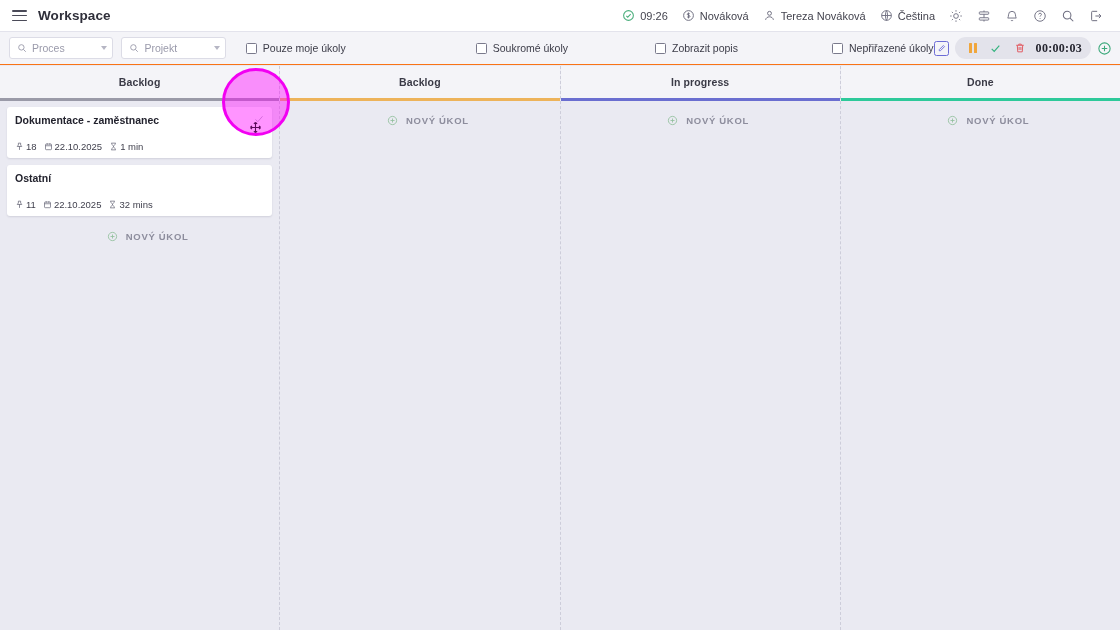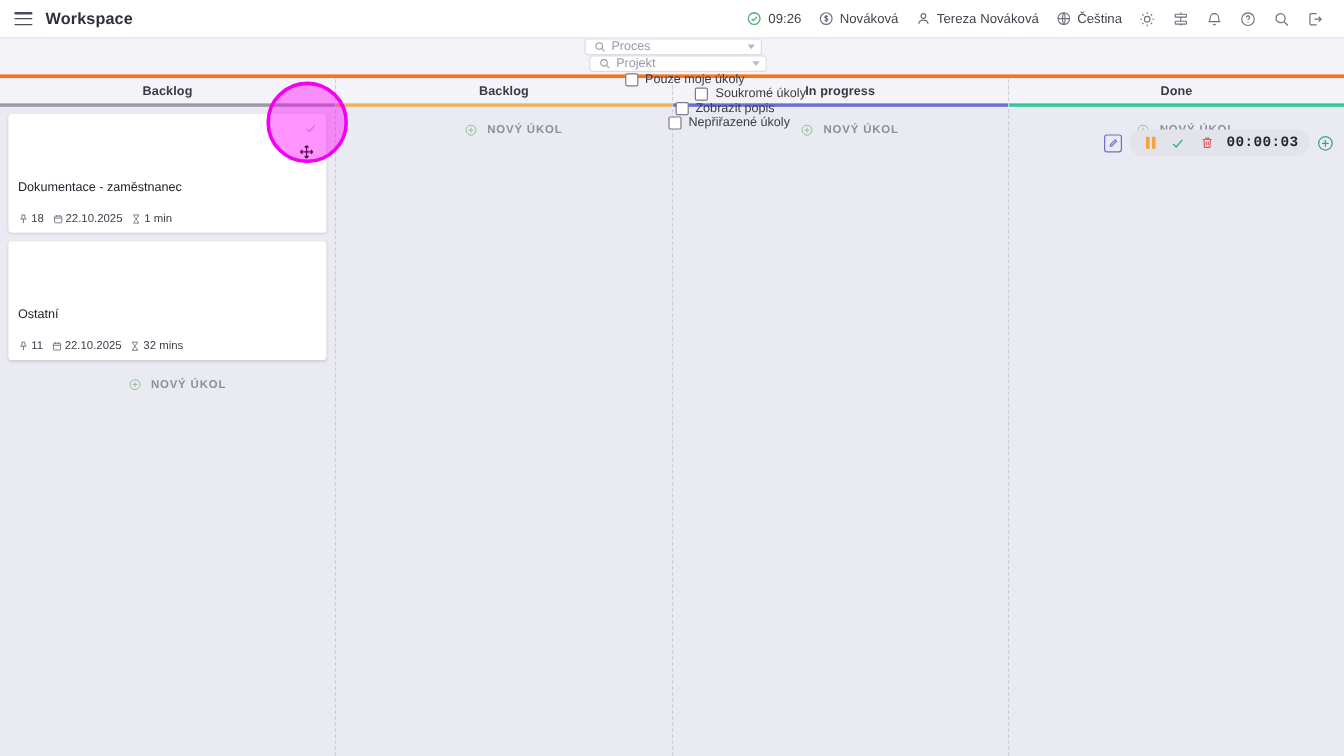--- a/index.html
+++ b/index.html
@@ -51,27 +51,26 @@
     font-size: 11px;
   }
   .tb-label { font-size: 11px; color: #44444f; white-space: nowrap; }
   .ico { display: inline-flex; align-items: center; justify-content: center; }
   .ico svg { display:block; }
 
   
   .filterbar {
     height: 33px;
     background: #f4f4f8;
-    border-bottom: 3px solid #f97316;
+    border-bottom: 1px solid #f97316;
     display: flex;
     align-items: center;
     padding: 0 8px 0 9px;
     position: relative;
     z-index: 4;
-    flex-direction: column;
   }
   .sel {
     height: 22px;
     background: #fff;
     border: 1px solid #dcdce6;
     border-radius: 3px;
     display: flex;
     align-items: center;
     padding: 0 5px 0 7px;
     position: relative;
@@ -123,41 +122,41 @@
   }
   .t-btn { padding: 0 6px; cursor: pointer; display: flex; align-items: center; }
   .pause-ico { display: flex; gap: 2px; }
   .pause-ico i { display:block; width: 3px; height: 10px; background: #f0a63c; border-radius: .5px; }
   .timer-val {
     font-size: 12px;
     color: #25252f;
     font-weight: bold;
     letter-spacing: .3px;
     margin-left: 4px;
-    font-family: Liberation Mono, monospace;
+    font-family: Liberation Serif, serif;
   }
   .plus-circ { cursor: pointer; display: flex; }
 
   
   .board {
     position: absolute;
     top: 66px; left: 0; right: 0; bottom: 0;
     display: flex;
   }
   .col {
     flex: 1 1 0;
     min-width: 0;
     display: flex;
     flex-direction: column;
     border-right: 1px dashed #cdcdda;
     position: relative;
   }
   .col:last-child { border-right: none; }
   .col-head {
-    height: 20px;
+    height: 32px;
     background: #f4f4f8;
     display: flex;
     align-items: center;
     justify-content: center;
     position: relative;
   }
   .col-head-title {
     font-size: 10.5px;
     font-weight: bold;
     color: #3a3a46;
@@ -175,25 +174,24 @@
     border-radius: 3px;
     box-shadow: 0 1px 2px rgba(40,40,70,.13);
     padding: 7px 8px 6px 8px;
     margin-bottom: 7px;
     position: relative;
     cursor: pointer;
     min-height: 45px;
   }
   .card-title {
     font-size: 10.5px;
-    font-weight: normal;
+    font-weight: bold;
     color: #23232e;
     line-height: 13px;
     margin-bottom: 14px;
-    margin-top: 48px;
   }
   .card-meta {
     display: flex;
     align-items: center;
     gap: 3px;
     font-size: 9.5px;
     color: #4a4a58;
   }
   .meta-item { display: flex; align-items: center; gap: 2px; margin-right: 4px; }
   .meta-item .ico { color: #6a6a7a; }

